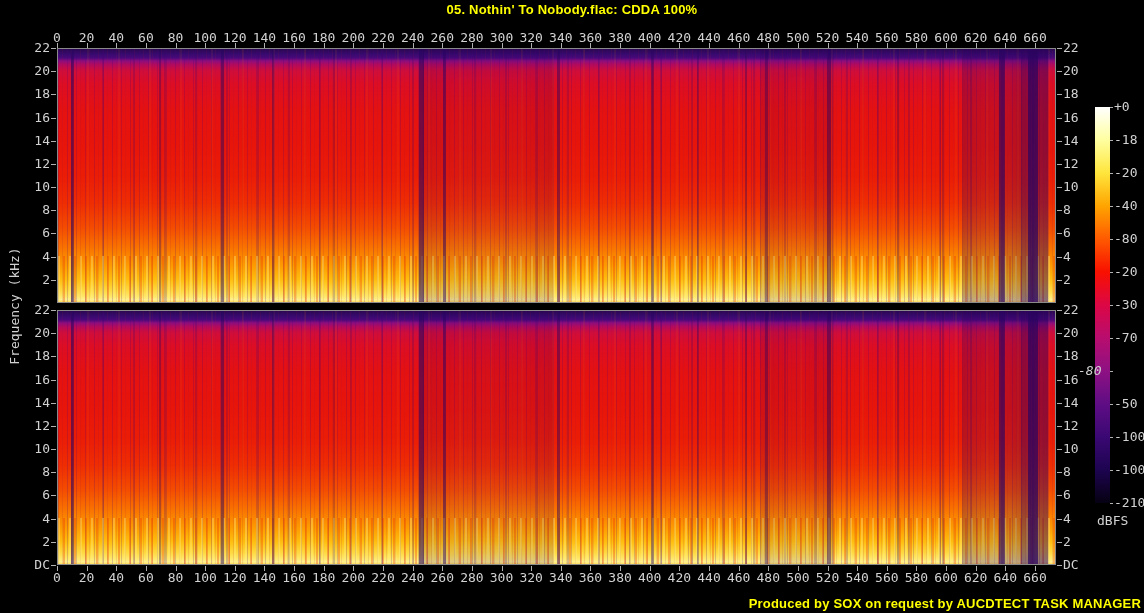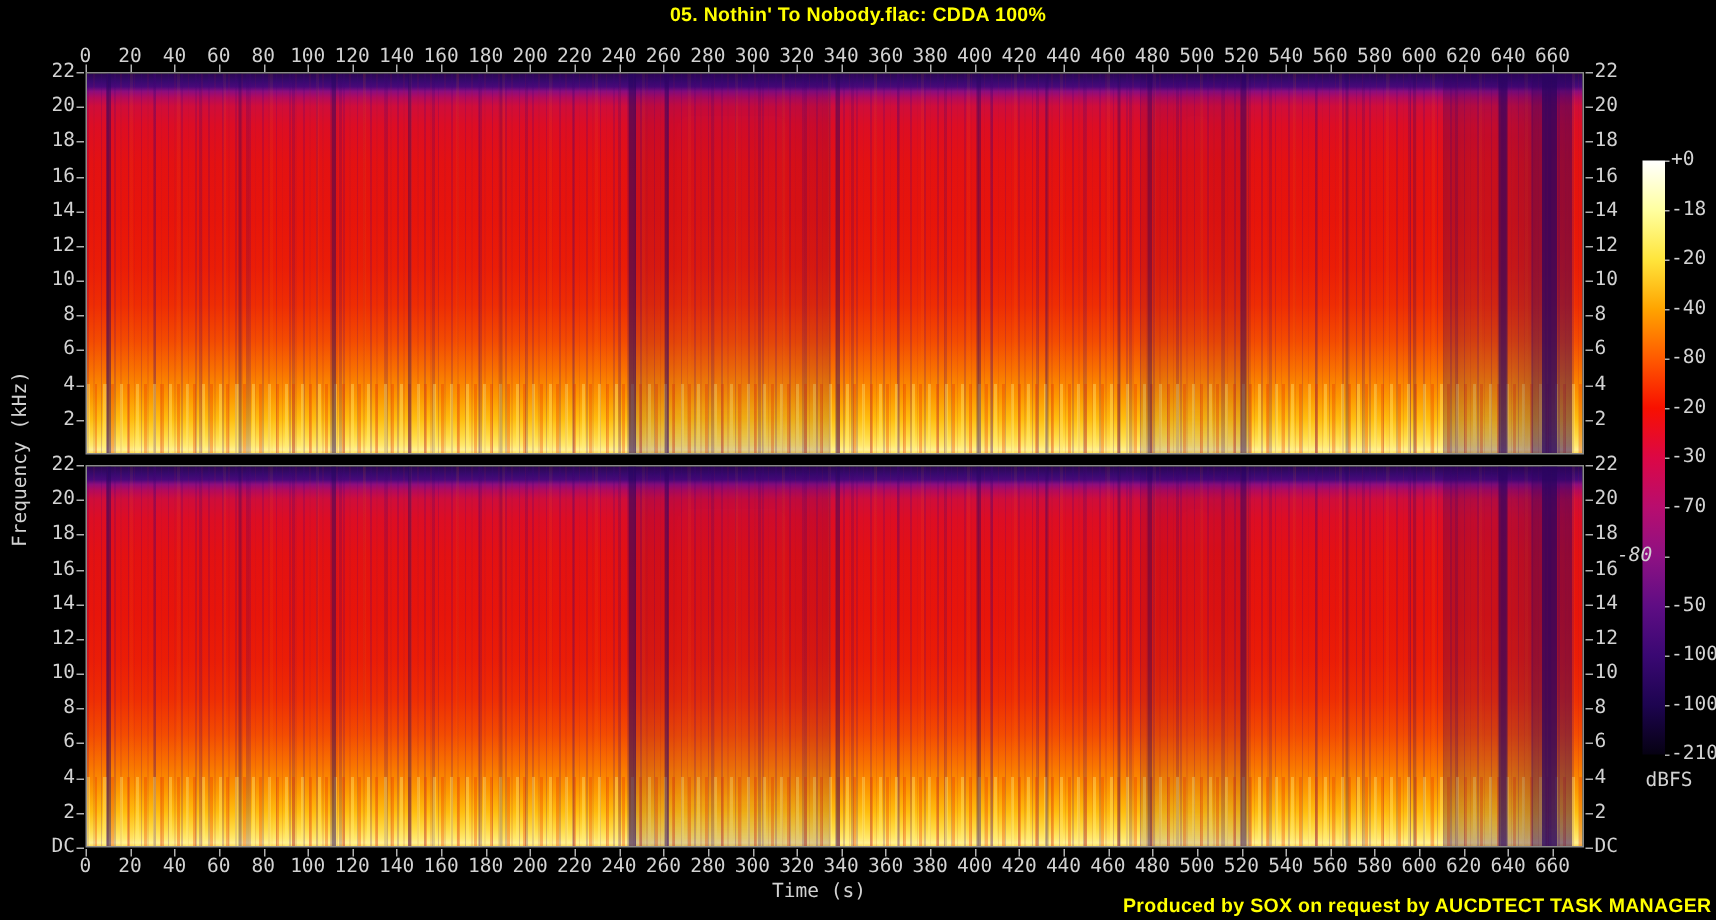--- a/index.html
+++ b/index.html
@@ -85,21 +85,20 @@
       <div class="stripe" style="left: 883.645px; width: 2px; background: rgba(38, 5, 96, 0.25);"></div>
       <div class="stripe" style="left: 940.918px; width: 6px; background: rgba(38, 5, 96, 0.6);"></div>
       <div class="stripe" style="left: 970.036px; width: 10px; background: rgba(38, 5, 96, 0.7);"></div>
       <div class="stripe soft" style="left: 364.527px; width: 130.4px; background: rgba(60, 4, 110, 0.08); box-shadow: rgba(40, 4, 90, 0.16) 0px 0px 30px inset;"></div>
       <div class="stripe soft" style="left: 702.382px; width: 74.0909px; background: rgba(60, 4, 110, 0.067); box-shadow: rgba(40, 4, 90, 0.13) 0px 0px 30px inset;"></div>
       <div class="stripe soft" style="left: 903.909px; width: 59.2727px; background: rgba(60, 4, 110, 0.15); box-shadow: rgba(40, 4, 90, 0.3) 0px 0px 30px inset;"></div>
       <div class="stripe soft" style="left: 963.182px; width: 26.6727px; background: rgba(60, 4, 110, 0.275); box-shadow: rgba(40, 4, 90, 0.55) 0px 0px 30px inset;"></div>
     </div>
 
   <div class="ylab">Frequency (kHz)</div>
-  <div class="xlab">Time (s)</div>
 
   <div class="cbar" id="cbar" style="background: linear-gradient(rgb(255, 255, 255) 0%, rgb(255, 255, 160) 8.33333%, rgb(255, 229, 60) 16.6667%, rgb(255, 164, 0) 25%, rgb(255, 90, 0) 33.3333%, rgb(248, 16, 0) 41.6667%, rgb(220, 7, 69) 50%, rgb(184, 13, 110) 58.3333%, rgb(142, 17, 131) 66.6667%, rgb(95, 13, 132) 75%, rgb(58, 8, 115) 83.3333%, rgb(29, 4, 80) 91.6667%, rgb(6, 1, 18) 100%);"></div>
   <div class="cblabel">dBFS</div>
 
   <div class="footer">Produced by SOX on request by AUCDTECT TASK MANAGER</div>
 <div class="ax" style="left: 42px; top: 31px; width: 30px; text-align: center;">0</div>
     <div class="tkv" style="left: 57px; top: 43px;"></div>
     <div class="tkv" style="left: 57px; top: 566px;"></div>
     <div class="ax" style="left: 42px; top: 571px; width: 30px; text-align: center;">0</div>
     <div class="ax" style="left: 71.6364px; top: 31px; width: 30px; text-align: center;">20</div>

